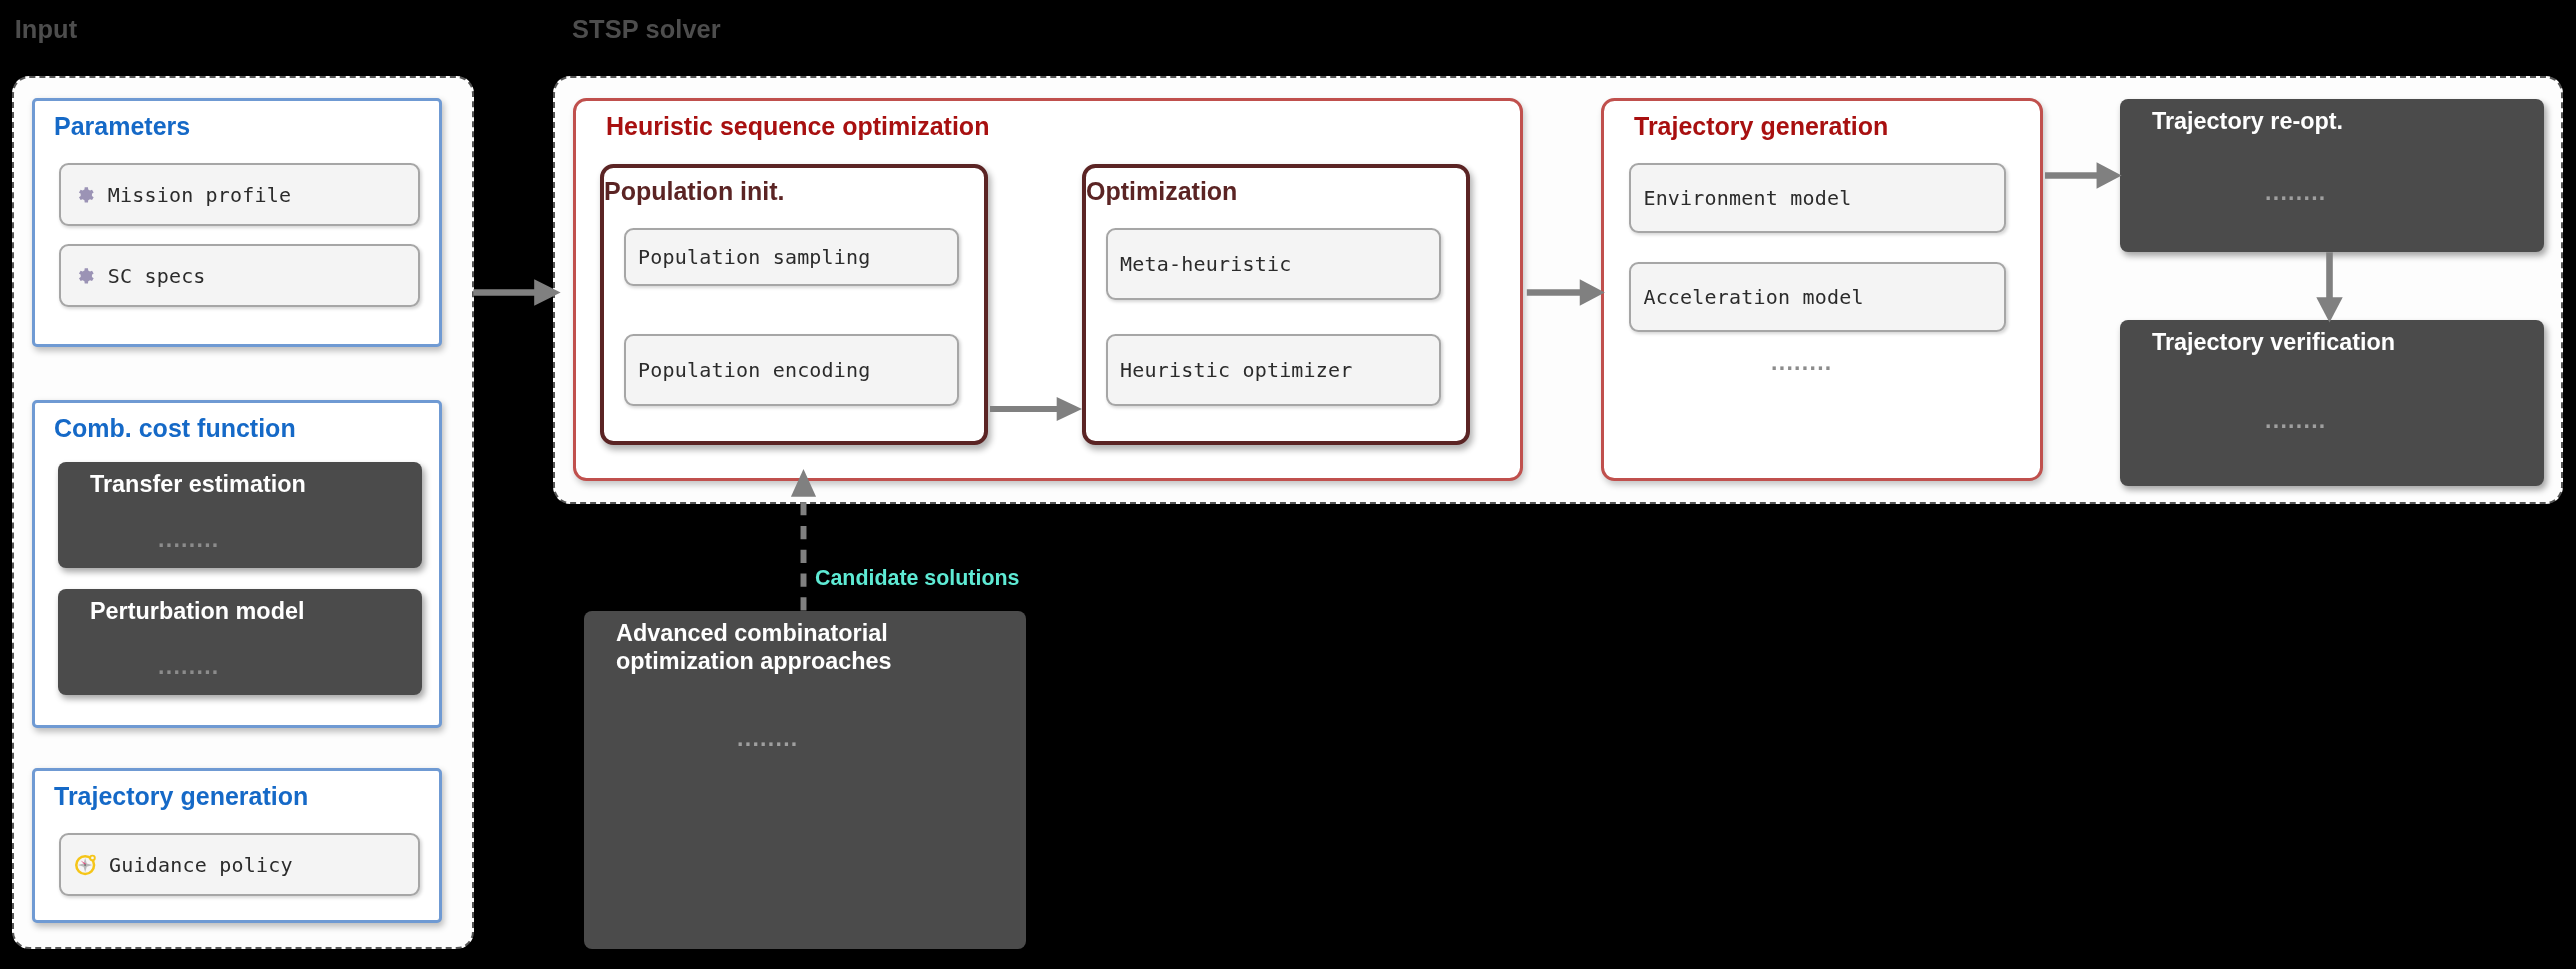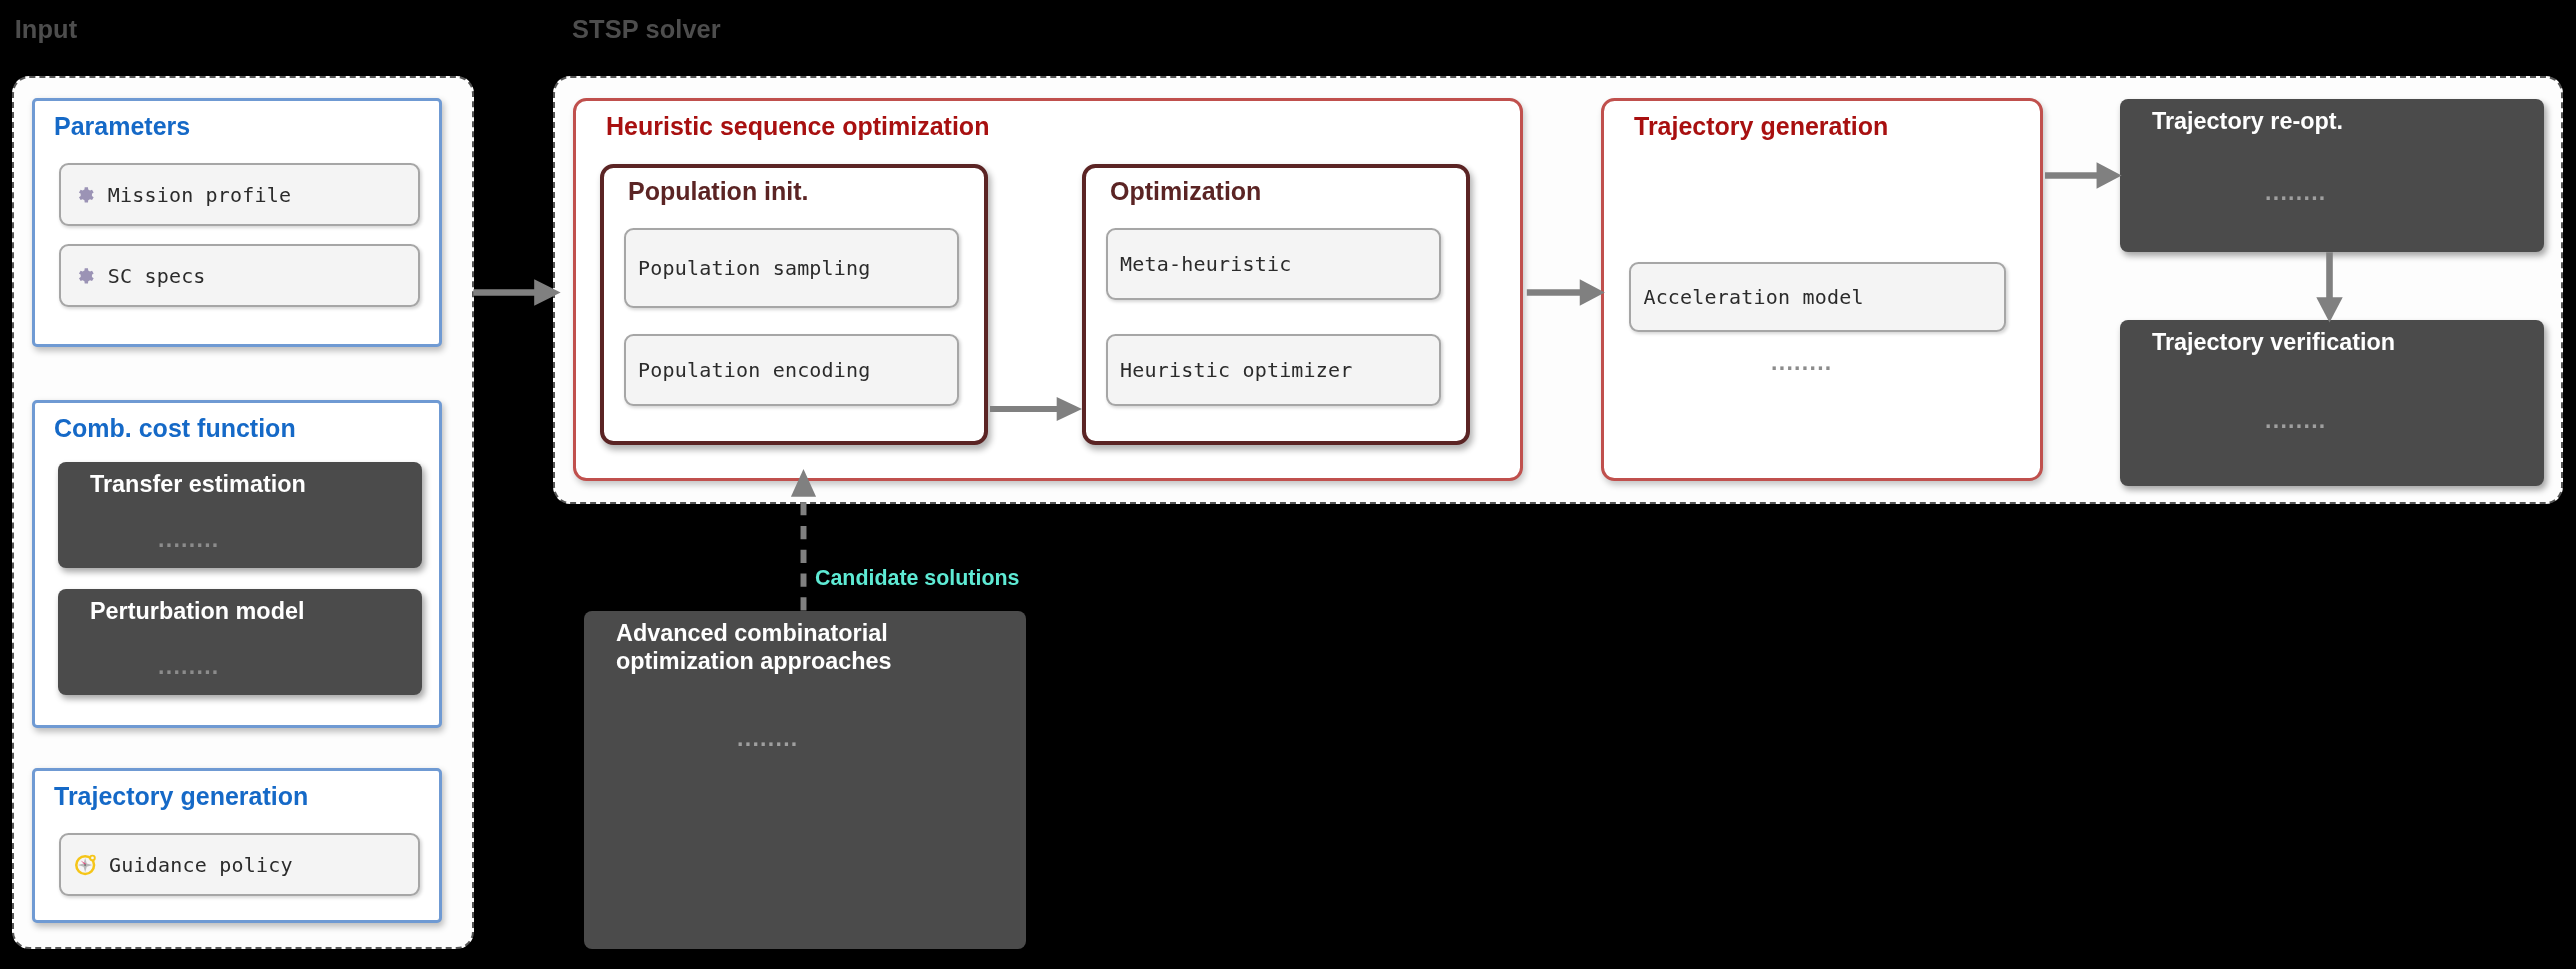--- a/index.html
+++ b/index.html
@@ -63,21 +63,21 @@
   }
   .panel-darkred {
     position: absolute;
     background: #ffffff;
     border: 4px solid #5b2424;
     border-radius: 13.4px;
     box-shadow: 2.7px 4.7px 6.7px rgba(0,0,0,0.30);
   }
   .panel-darkred > .panel-title {
     position: absolute;
-    left: 24px; top: 9.4px;
+    left: 0; top: 9.4px;
     font-size: 25px;
     font-weight: bold;
     color: #5b2424;
     white-space: nowrap;
   }
 
   
   .chip {
     position: absolute;
     background: #f4f4f4;
@@ -206,21 +206,21 @@
     </div>
   </div>
 
   <div class="dashed-box" style="left:553px; top:76px; width:2010px; height:428px;"></div>
 
   <div class="panel-red" style="left:573px; top:98px; width:950px; height:383px;">
     <div class="panel-title">Heuristic sequence optimization</div>
 
     <div class="panel-darkred" style="left:24px; top:63px; width:388px; height:281px;">
       <div class="panel-title">Population init.</div>
-      <div class="chip" style="left:20px; top:60px; width:335px; height:80px;">
+      <div class="chip" style="left:20px; top:60px; width:335px; height:58px;">
         <span class="chip-label">Population sampling</span>
       </div>
       <div class="chip" style="left:20px; top:166px; width:335px; height:72px;">
         <span class="chip-label">Population encoding</span>
       </div>
     </div>
 
     <div class="panel-darkred" style="left:506px; top:63px; width:388px; height:281px;">
       <div class="panel-title">Optimization</div>
       <div class="chip" style="left:20px; top:60px; width:335px; height:72px;">
@@ -232,20 +232,23 @@
     </div>
 
     <svg class="arrow-svg" style="left:411px; top:288px; width:98px; height:40px;" viewBox="0 0 146 60" width="98" height="40">
       <line x1="4" y1="30" x2="108" y2="30" stroke="#808080" stroke-width="9"></line>
       <polygon points="104,12 142,30 104,48" fill="#808080"></polygon>
     </svg>
   </div>
 
   <div class="panel-red" style="left:1601px; top:98px; width:442px; height:383px;">
     <div class="panel-title">Trajectory generation</div>
+    <div class="chip" style="left:25.4px; top:62px; width:377px; height:70px;">
+      <span class="chip-label">Environment model</span>
+    </div>
     <div class="chip" style="left:25.4px; top:161px; width:377px; height:70px;">
       <span class="chip-label">Acceleration model</span>
     </div>
     <div class="dots" style="left:167px; top:248px;">........</div>
   </div>
 
   <div class="slab" style="left:2120px; top:99px; width:424px; height:153px;">
     <div class="slab-title">Trajectory re-opt.</div>
     <div class="dots" style="left:145px; top:80px;">........</div>
   </div>

